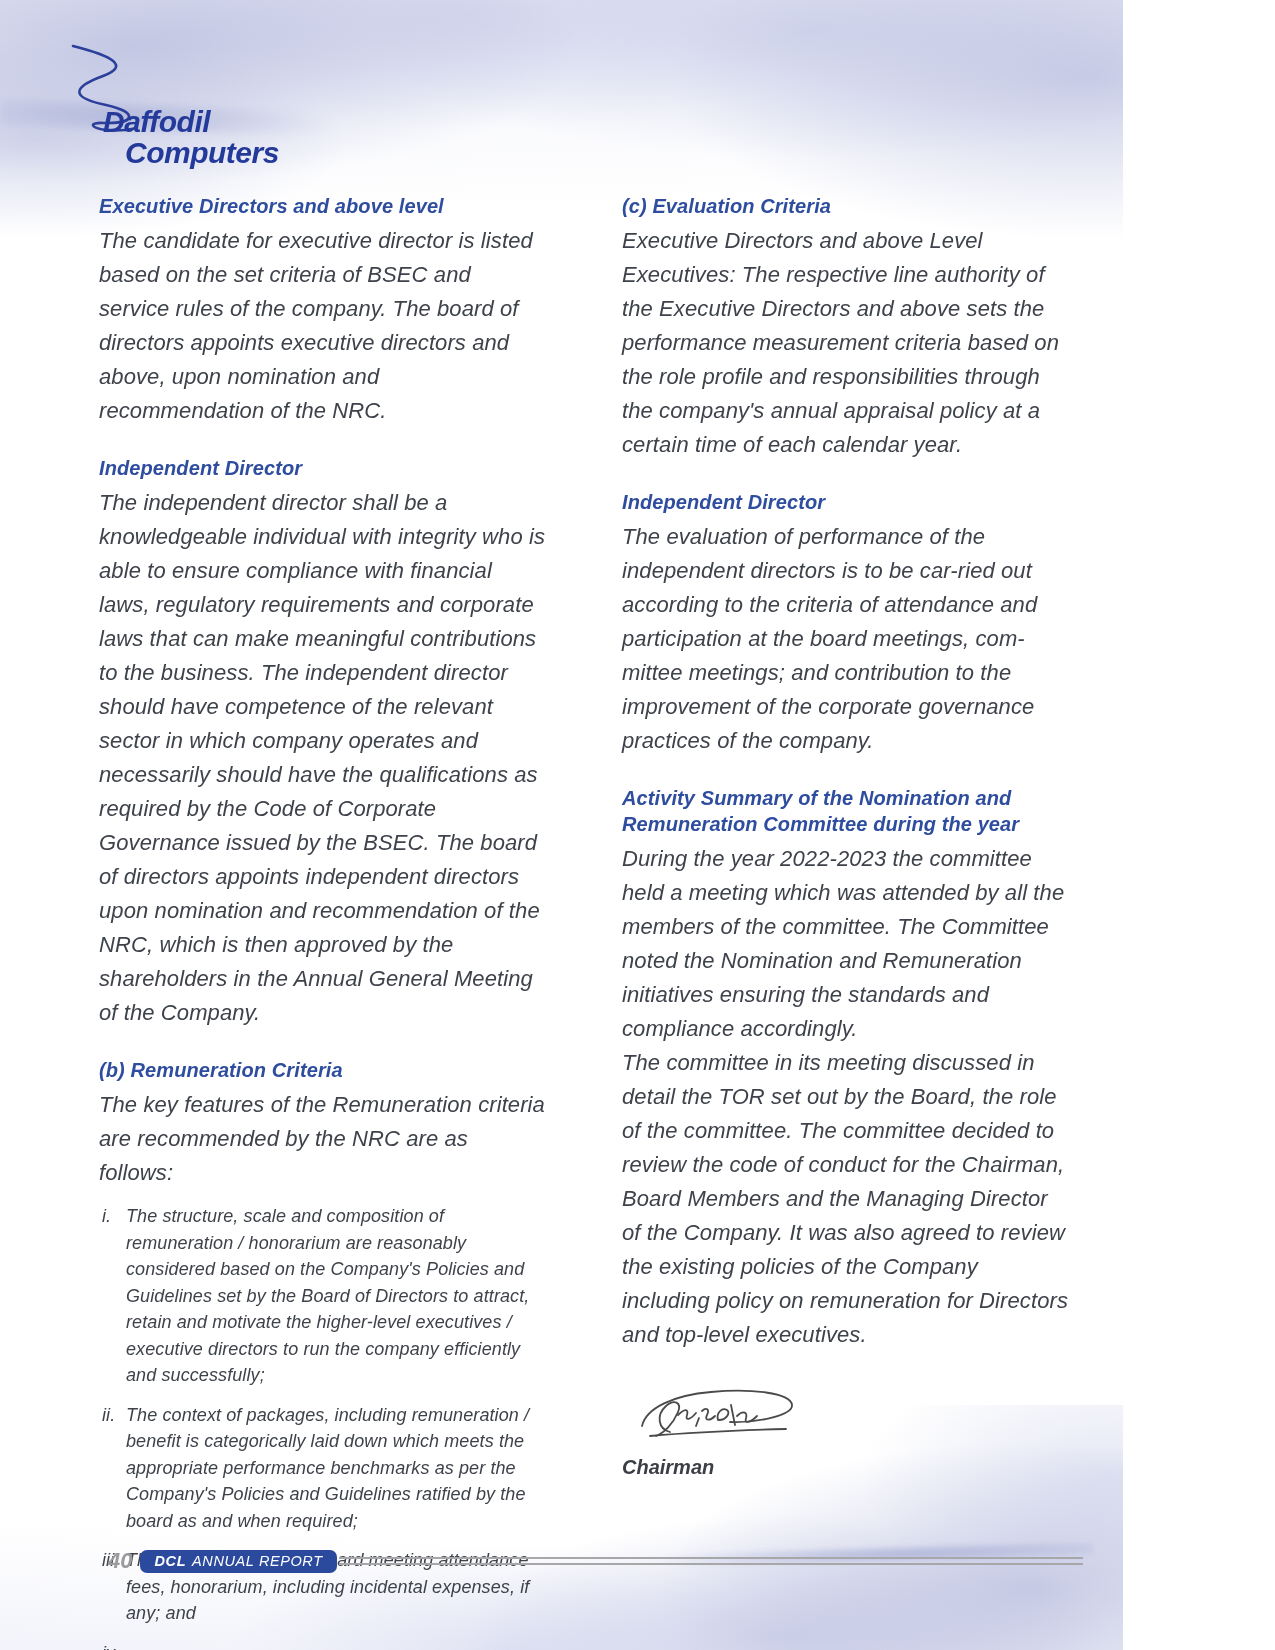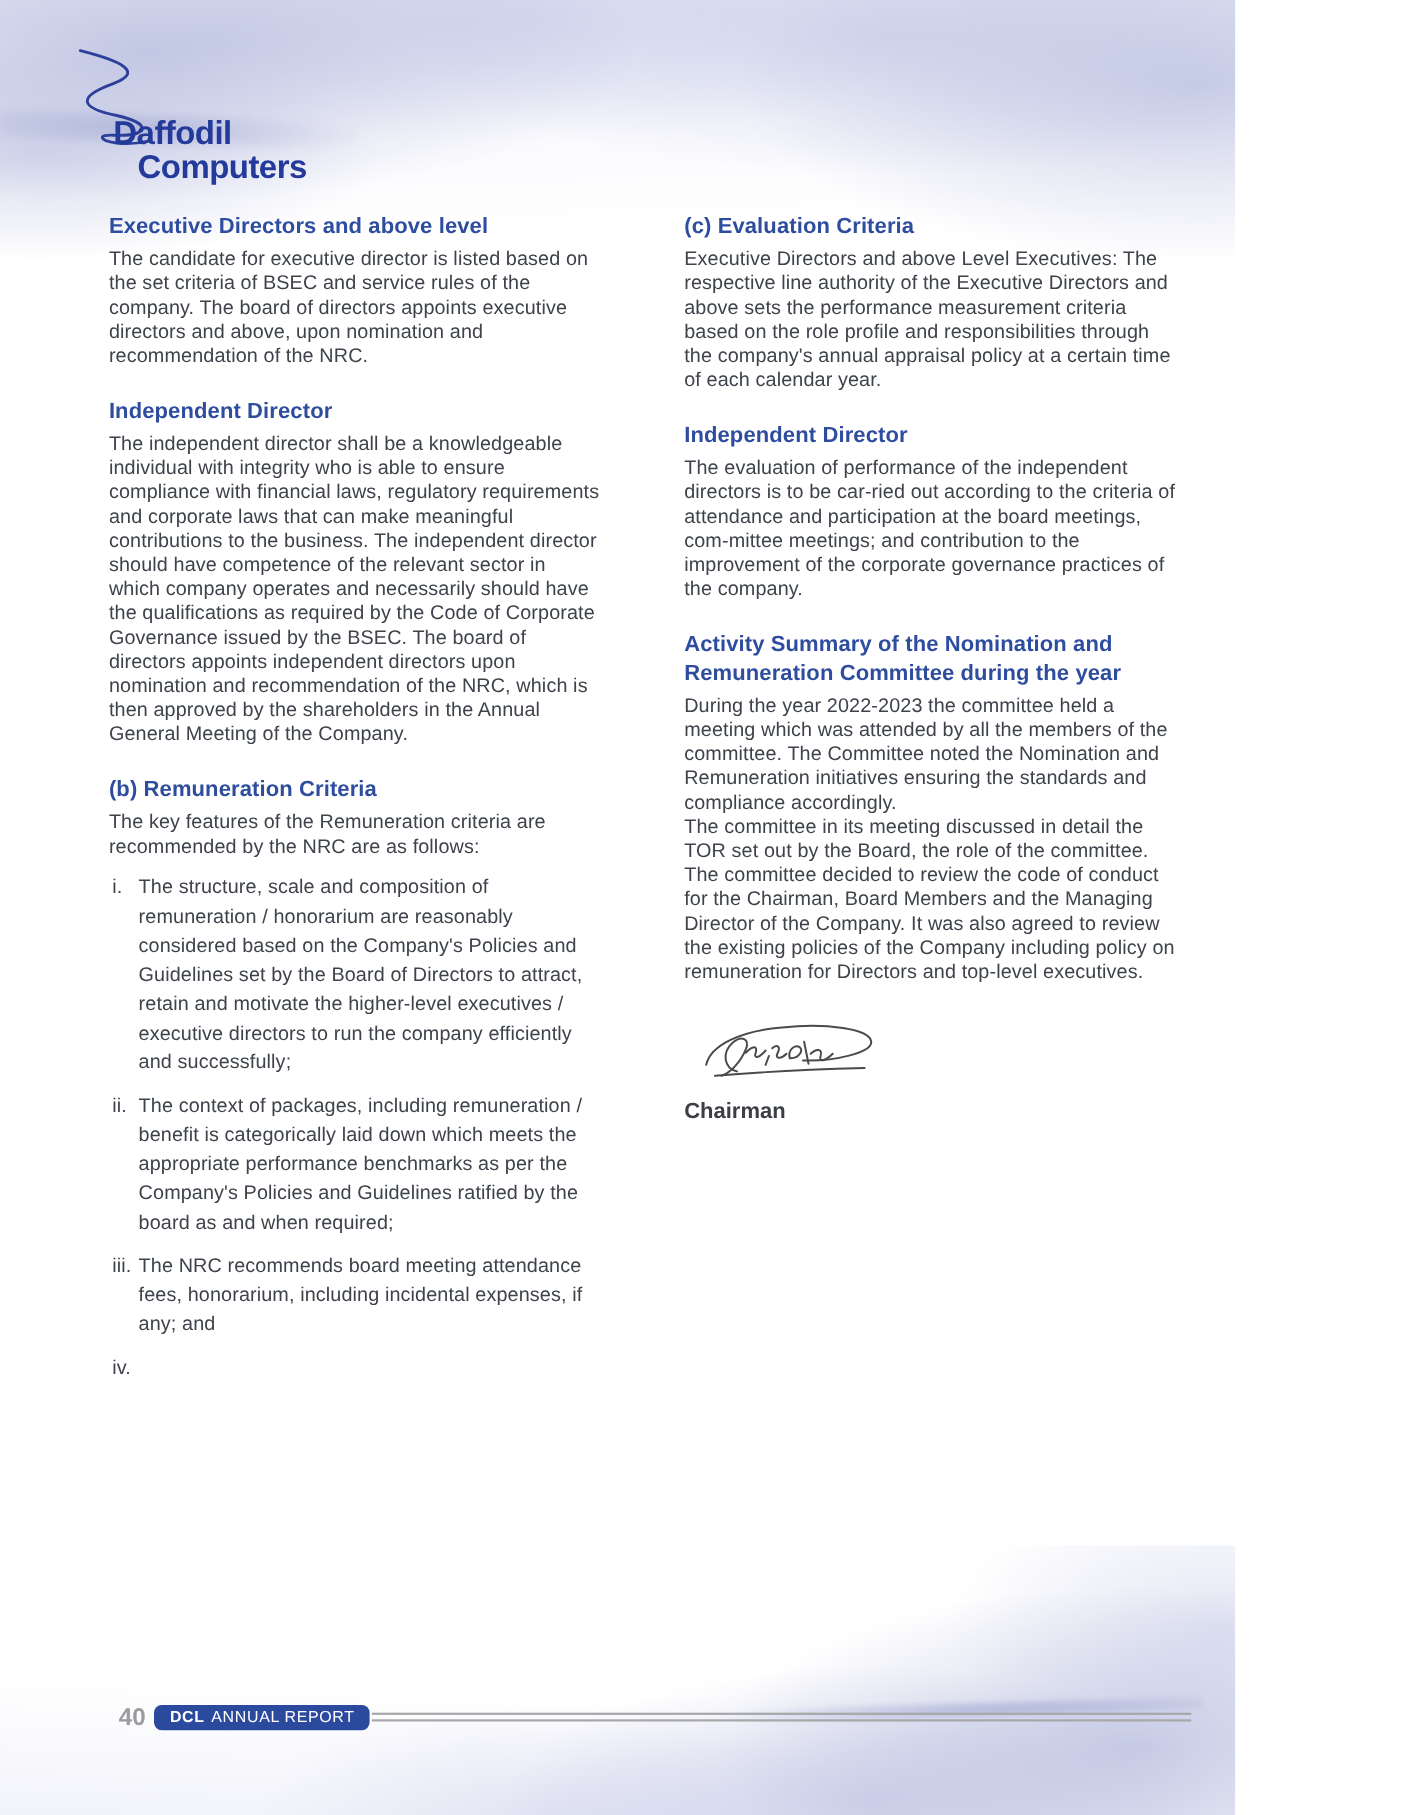--- a/index.html
+++ b/index.html
@@ -2,21 +2,21 @@
 <html><head>
 <meta charset="utf-8">
 <style>
   html,body{margin:0;padding:0;}
   body{
     width:1275px;height:1650px;
     font-family:"Liberation Sans", sans-serif;
     background:#ffffff;
   }
   .page{
-    position:relative;width:1123px;height:1650px;overflow:hidden;background:#ffffff;
+    position:relative;width:1123px;height:1650px;overflow:hidden;background:#ffffff;font-style:italic;
   }
   
   .wash-top{
     position:absolute;left:0;top:0;width:100%;height:255px;pointer-events:none;
     background:
       radial-gradient(55% 75% at 12% 18%, rgba(148,156,205,.50) 0%, rgba(148,156,205,0) 72%),
       radial-gradient(40% 55% at 3% 55%, rgba(160,168,212,.38) 0%, rgba(160,168,212,0) 70%),
       radial-gradient(45% 60% at 42% 6%, rgba(186,192,228,.40) 0%, rgba(186,192,228,0) 75%),
       radial-gradient(55% 70% at 72% 12%, rgba(168,176,218,.40) 0%, rgba(168,176,218,0) 72%),
       radial-gradient(50% 85% at 97% 30%, rgba(152,160,208,.48) 0%, rgba(152,160,208,0) 75%),
@@ -51,21 +51,21 @@
   
   .col{position:absolute;top:193px;width:447px;color:#3e424a;}
   .col-left{left:99px;}
   .col-right{left:622px;}
   .sec{margin:0 0 27px 0;}
   .heading{
     color:#2e4d9f;font-weight:bold;font-size:20px;line-height:26px;
     margin:0 0 5px 0;letter-spacing:0.1px;
   }
   .body-p{
-    margin:0;font-size:18px;line-height:22px;letter-spacing:0.1px;
+    margin:0;font-size:22px;line-height:34px;letter-spacing:0.1px;
   }
   .li{position:relative;margin-top:13px;padding-left:27px;font-size:18px;line-height:26.5px;letter-spacing:0.1px;}
   .li .marker{position:absolute;left:3px;top:0;}
   .on-behalf{margin-top:29px;max-width:392px;}
   .signature{margin-top:32px;margin-left:14px;}
   .sig-title{font-weight:bold;font-size:20px;line-height:26px;margin-top:8px;color:#3b3e45;}
   .sig-committee{font-size:18px;line-height:28px;color:#3e424a;}
   
   .footer{
     position:absolute;left:108px;top:1548px;width:975px;

